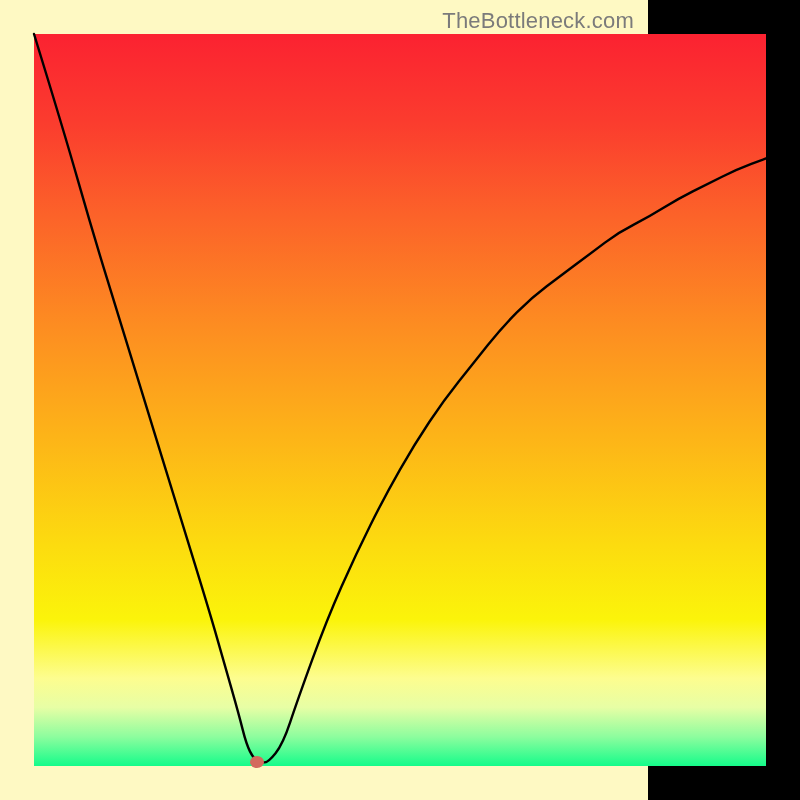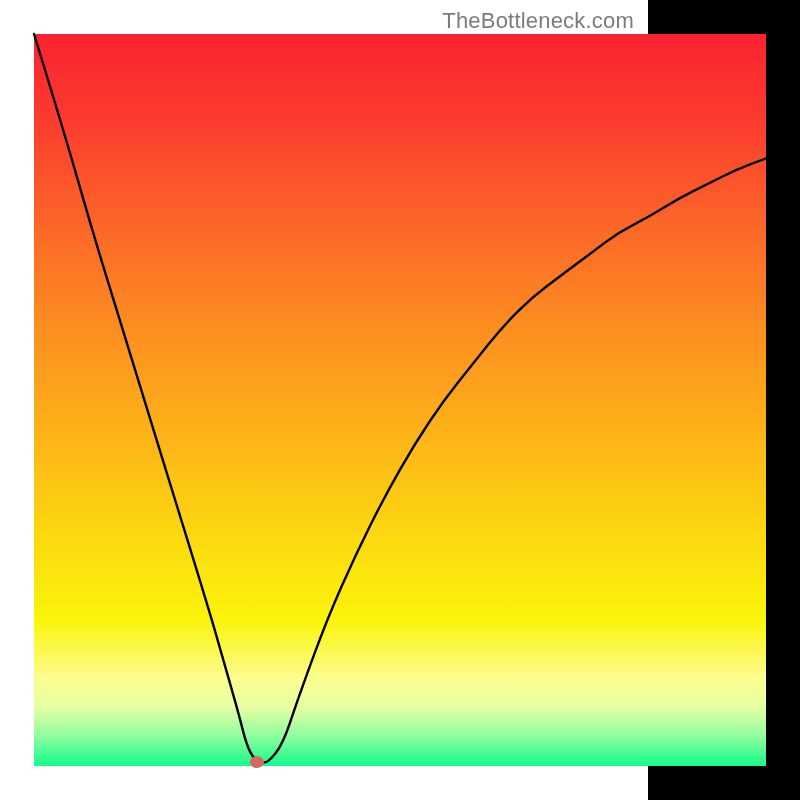--- a/index.html
+++ b/index.html
@@ -8,21 +8,21 @@
     width: 800px;
     height: 800px;
     background: #000;
     overflow: hidden;
     font-family: Arial, Helvetica, sans-serif;
   }
   .frame {
     position: relative;
     width: 648px;
     height: 800px;
-    background: #ffffff;
+    background: #fef9c3;
   }
   .plot-area {
     position: absolute;
     left: 34px;
     top: 34px;
     width: 732px;
     height: 732px;
     
     background: linear-gradient(
       to bottom,

